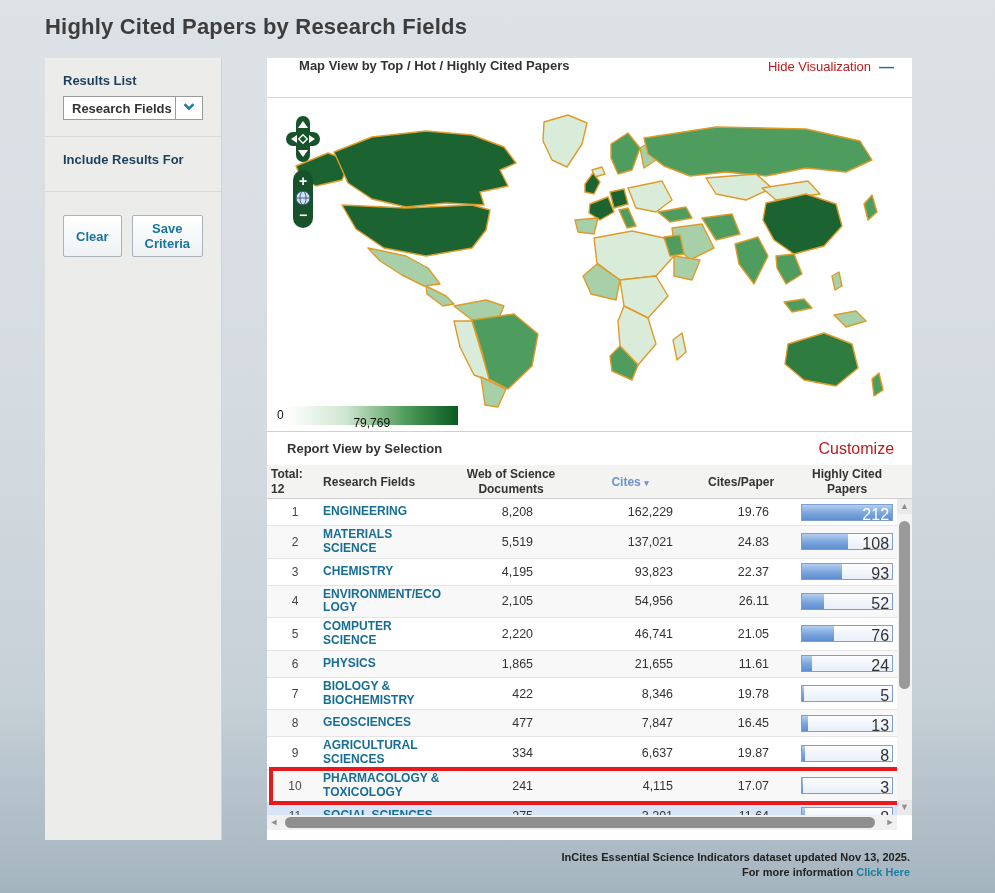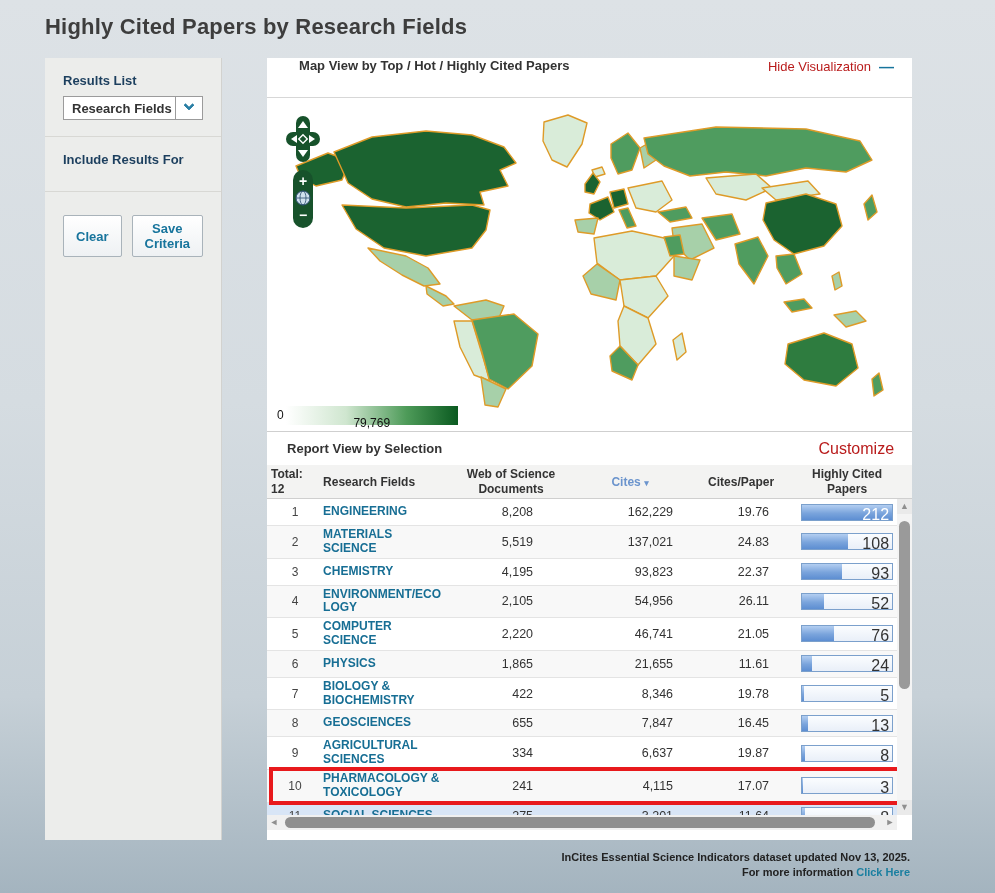--- a/index.html
+++ b/index.html
@@ -341,21 +341,21 @@
       <div class="bar-track">
         <div class="bar-fill" style="width: 2.35849%;"></div>
         <div class="bar-value">5</div>
       </div>
     </div>
   </div>
 
   <div class="t-row">
     <div class="c-rank">8</div>
     <div class="c-field">GEOSCIENCES</div>
-    <div class="c-docs num">655</div>
+    <div class="c-docs num">477</div>
     <div class="c-cites num">7,847</div>
     <div class="c-cpp num">16.45</div>
     <div class="c-bar">
       <div class="bar-track">
         <div class="bar-fill" style="width: 6.13208%;"></div>
         <div class="bar-value">13</div>
       </div>
     </div>
   </div>
 

